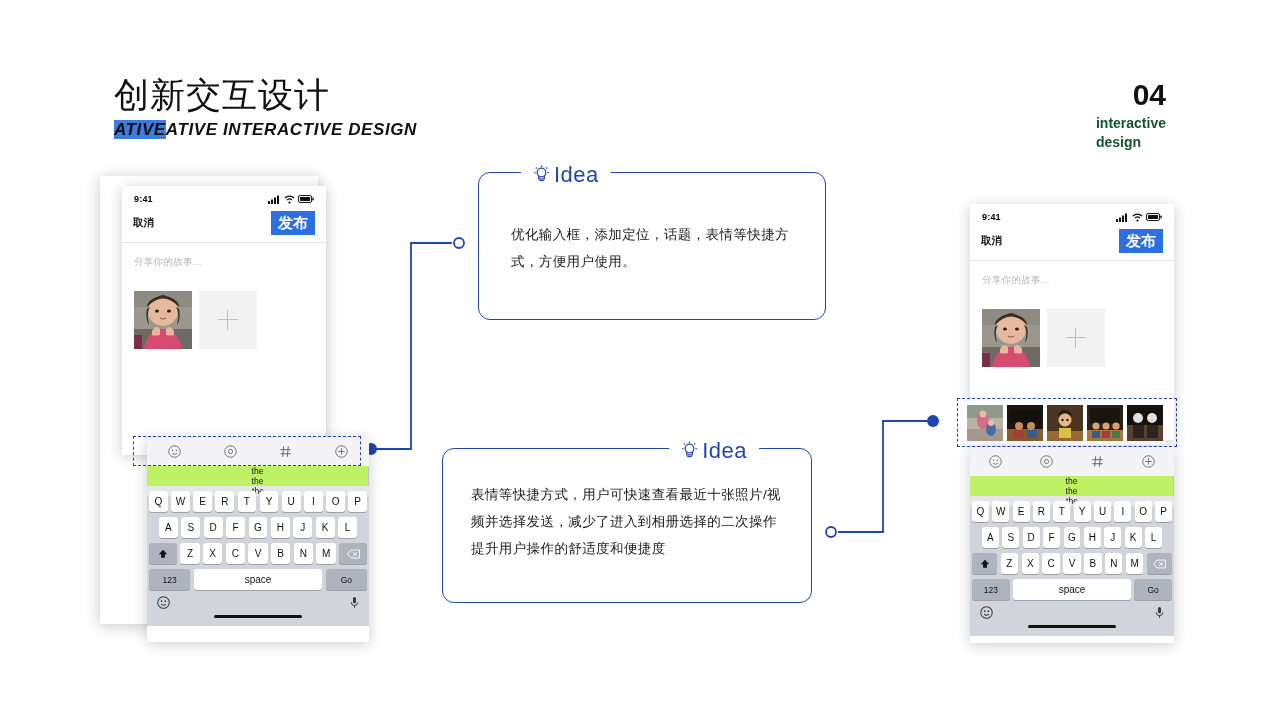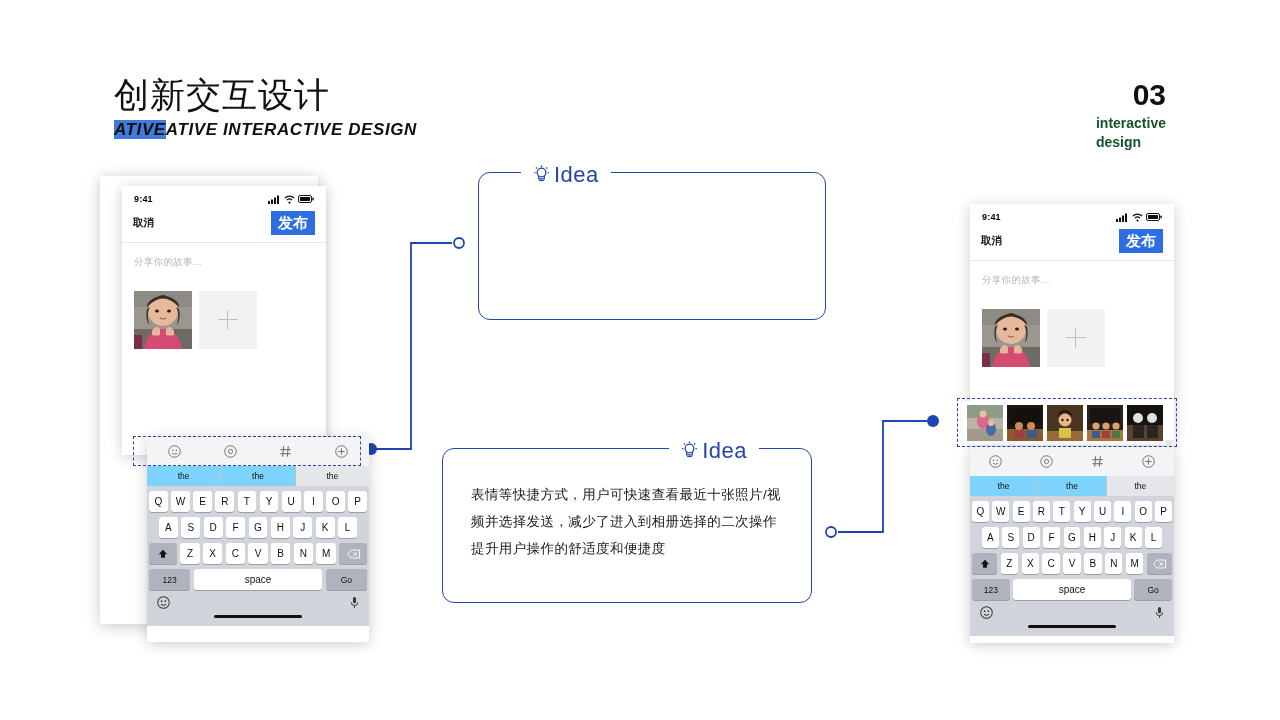--- a/index.html
+++ b/index.html
@@ -130,21 +130,22 @@
   }
   .thumbstrip .tsi {
     width: 36px; height: 36px; flex: 0 0 36px; object-fit: cover; display:block;
   }
   .dashbox { position: absolute; border: 1.8px dashed #1f45b0; }
 
   
   .kb { background: #d1d4da; padding: 0 0 3px 0; }
   .kb-sugg {
     display: flex; height: 20px; align-items: stretch;
-    background: #7dd3fc;
+    background: #bef264;
+    flex-direction: column;
   }
   .kb-sugg div {
     flex: 1; display: flex; align-items: center; justify-content: center;
     font-size: 8.5px; color: #111; border-right: 1px solid #bfc3ca;
   }
   .kb-sugg div:last-child { border-right: none; background: #e4e6ea; }
   .kb-row { display: flex; justify-content: center; gap: 3.5px; margin-top: 5px; padding: 0 2px; }
   .key {
     background: #fff; border-radius: 3px; height: 21px;
     display: flex; align-items: center; justify-content: center;
@@ -164,21 +165,21 @@
     margin: 4px auto 5px auto;
   }
 </style>
 </head>
 <body>
 
 <div class="stage">
 
   <div class="page-title">创新交互设计</div>
   <div class="page-subtitle"><span class="hl">ATIVE</span><span>ATIVE INTERACTIVE DESIGN</span></div>
-  <div class="section-num">03</div>
+  <div class="section-num">04</div>
   <div class="section-sub">
     <div>interactive</div>
     <div>design</div>
   </div>
 
   <svg class="conn">
 
     <path d="M 371 449 L 411 449 L 411 243 L 452 243" fill="none" stroke="#1f45b0" stroke-width="1.8"></path>
     <circle cx="371" cy="449" r="6" fill="#1f45b0"></circle>
     <circle cx="459" cy="243" r="5" fill="#fff" stroke="#1f45b0" stroke-width="1.8"></circle>
@@ -195,20 +196,21 @@
         <path d="M6.6 13.2 L6.6 16.6 L13.4 16.6 L13.4 13.2" fill="none" stroke="#2346a8" stroke-width="1.5"></path>
         <line x1="7.2" y1="18.6" x2="12.8" y2="18.6" stroke="#2346a8" stroke-width="1.5"></line>
         <line x1="10" y1="0.6" x2="10" y2="2.4" stroke="#2346a8" stroke-width="1.5"></line>
         <line x1="1.2" y1="9" x2="2.8" y2="9" stroke="#2346a8" stroke-width="1.5"></line>
         <line x1="17.2" y1="9" x2="18.8" y2="9" stroke="#2346a8" stroke-width="1.5"></line>
         <line x1="3.2" y1="3" x2="4.4" y2="4.2" stroke="#2346a8" stroke-width="1.5"></line>
         <line x1="16.8" y1="3" x2="15.6" y2="4.2" stroke="#2346a8" stroke-width="1.5"></line>
       </svg>
       <span class="lbl">Idea</span>
     </div>
+    <div class="idea-body">优化输入框，添加定位，话题，表情等快捷方式，方便用户使用。</div>
   </div>
 
   <div class="idea-card" id="idea2">
     <div class="idea-head">
       <svg class="bulb" viewBox="0 0 20 24">
         <circle cx="10" cy="9" r="5.2" fill="none" stroke="#2346a8" stroke-width="1.5"></circle>
         <path d="M6.6 13.2 L6.6 16.6 L13.4 16.6 L13.4 13.2" fill="none" stroke="#2346a8" stroke-width="1.5"></path>
         <line x1="7.2" y1="18.6" x2="12.8" y2="18.6" stroke="#2346a8" stroke-width="1.5"></line>
         <line x1="10" y1="0.6" x2="10" y2="2.4" stroke="#2346a8" stroke-width="1.5"></line>
         <line x1="1.2" y1="9" x2="2.8" y2="9" stroke="#2346a8" stroke-width="1.5"></line>

